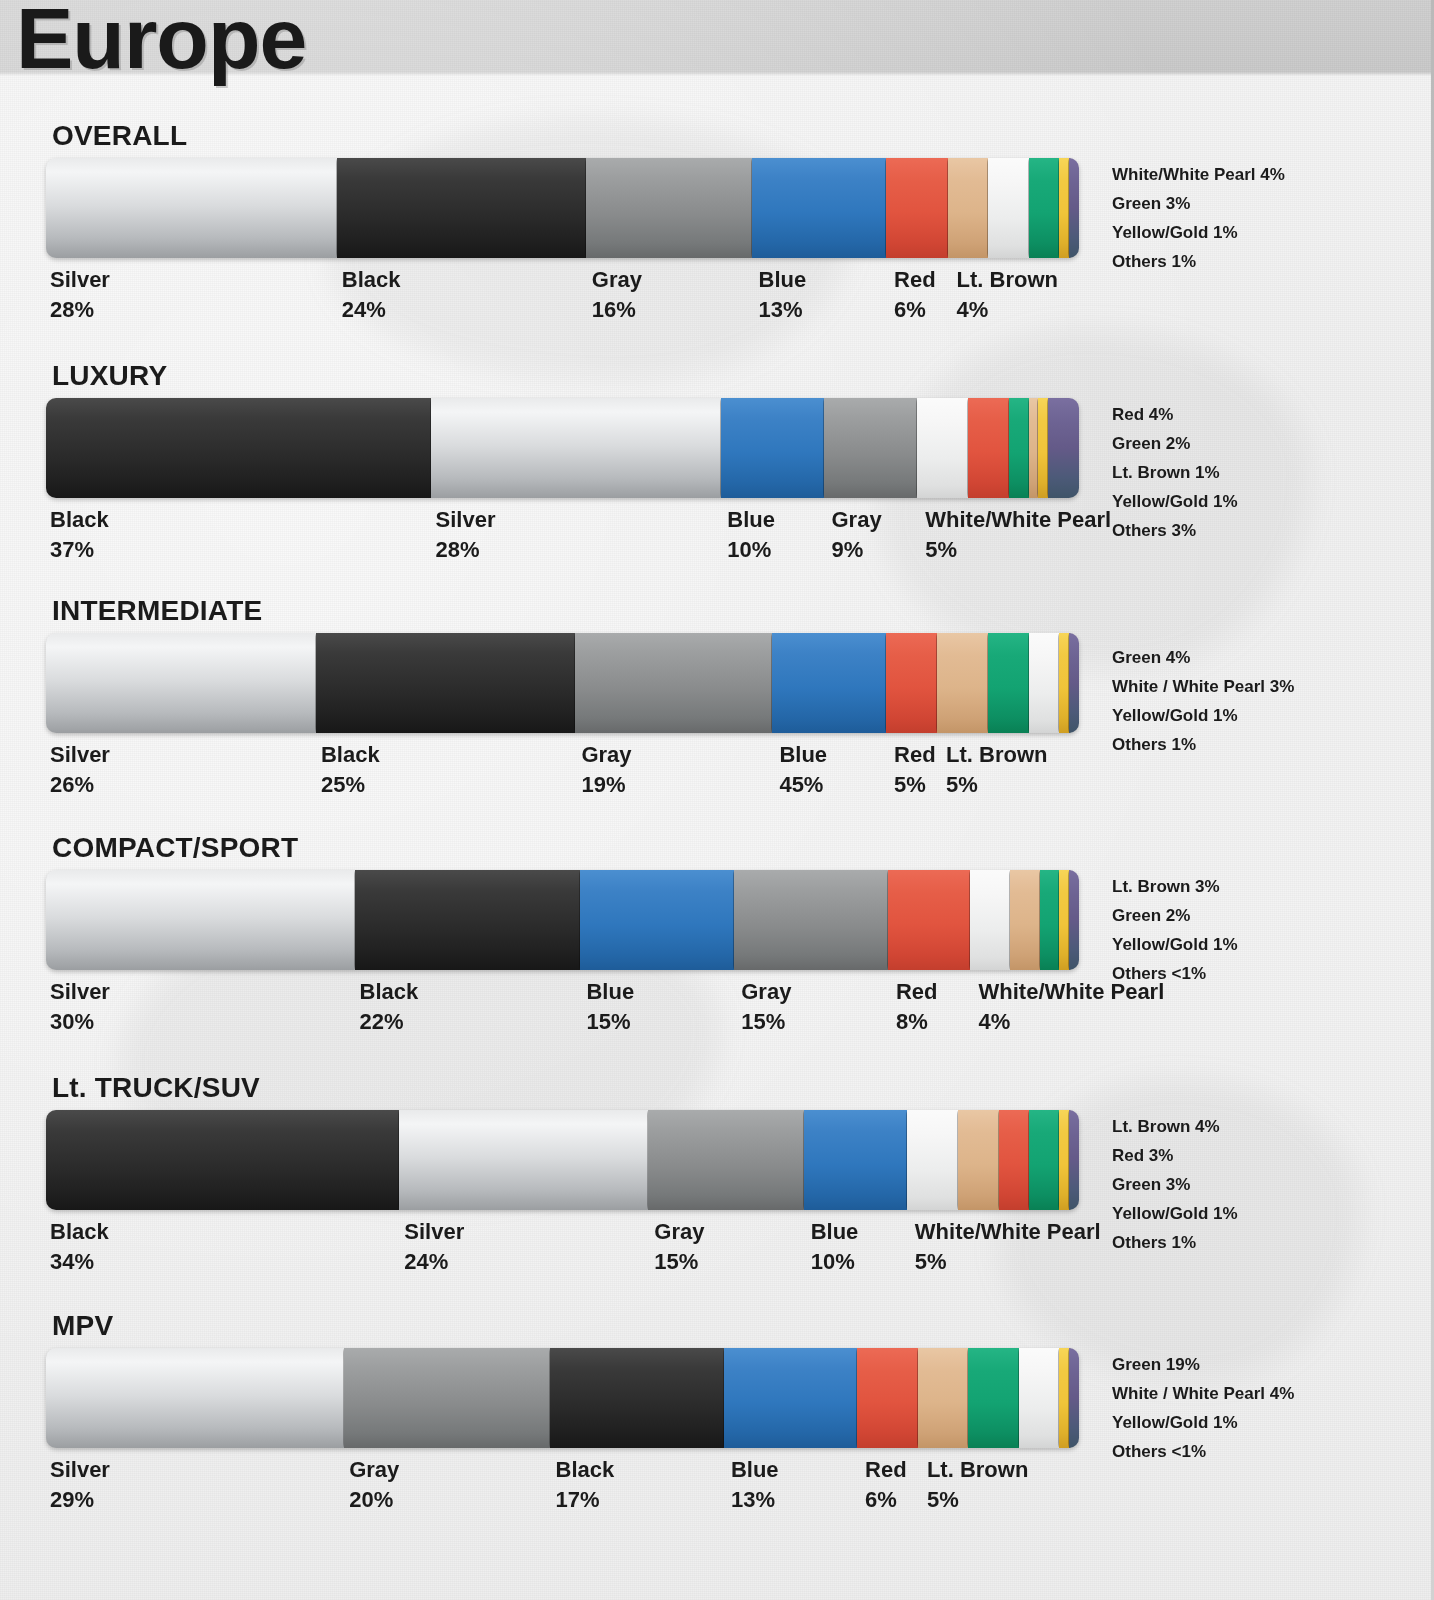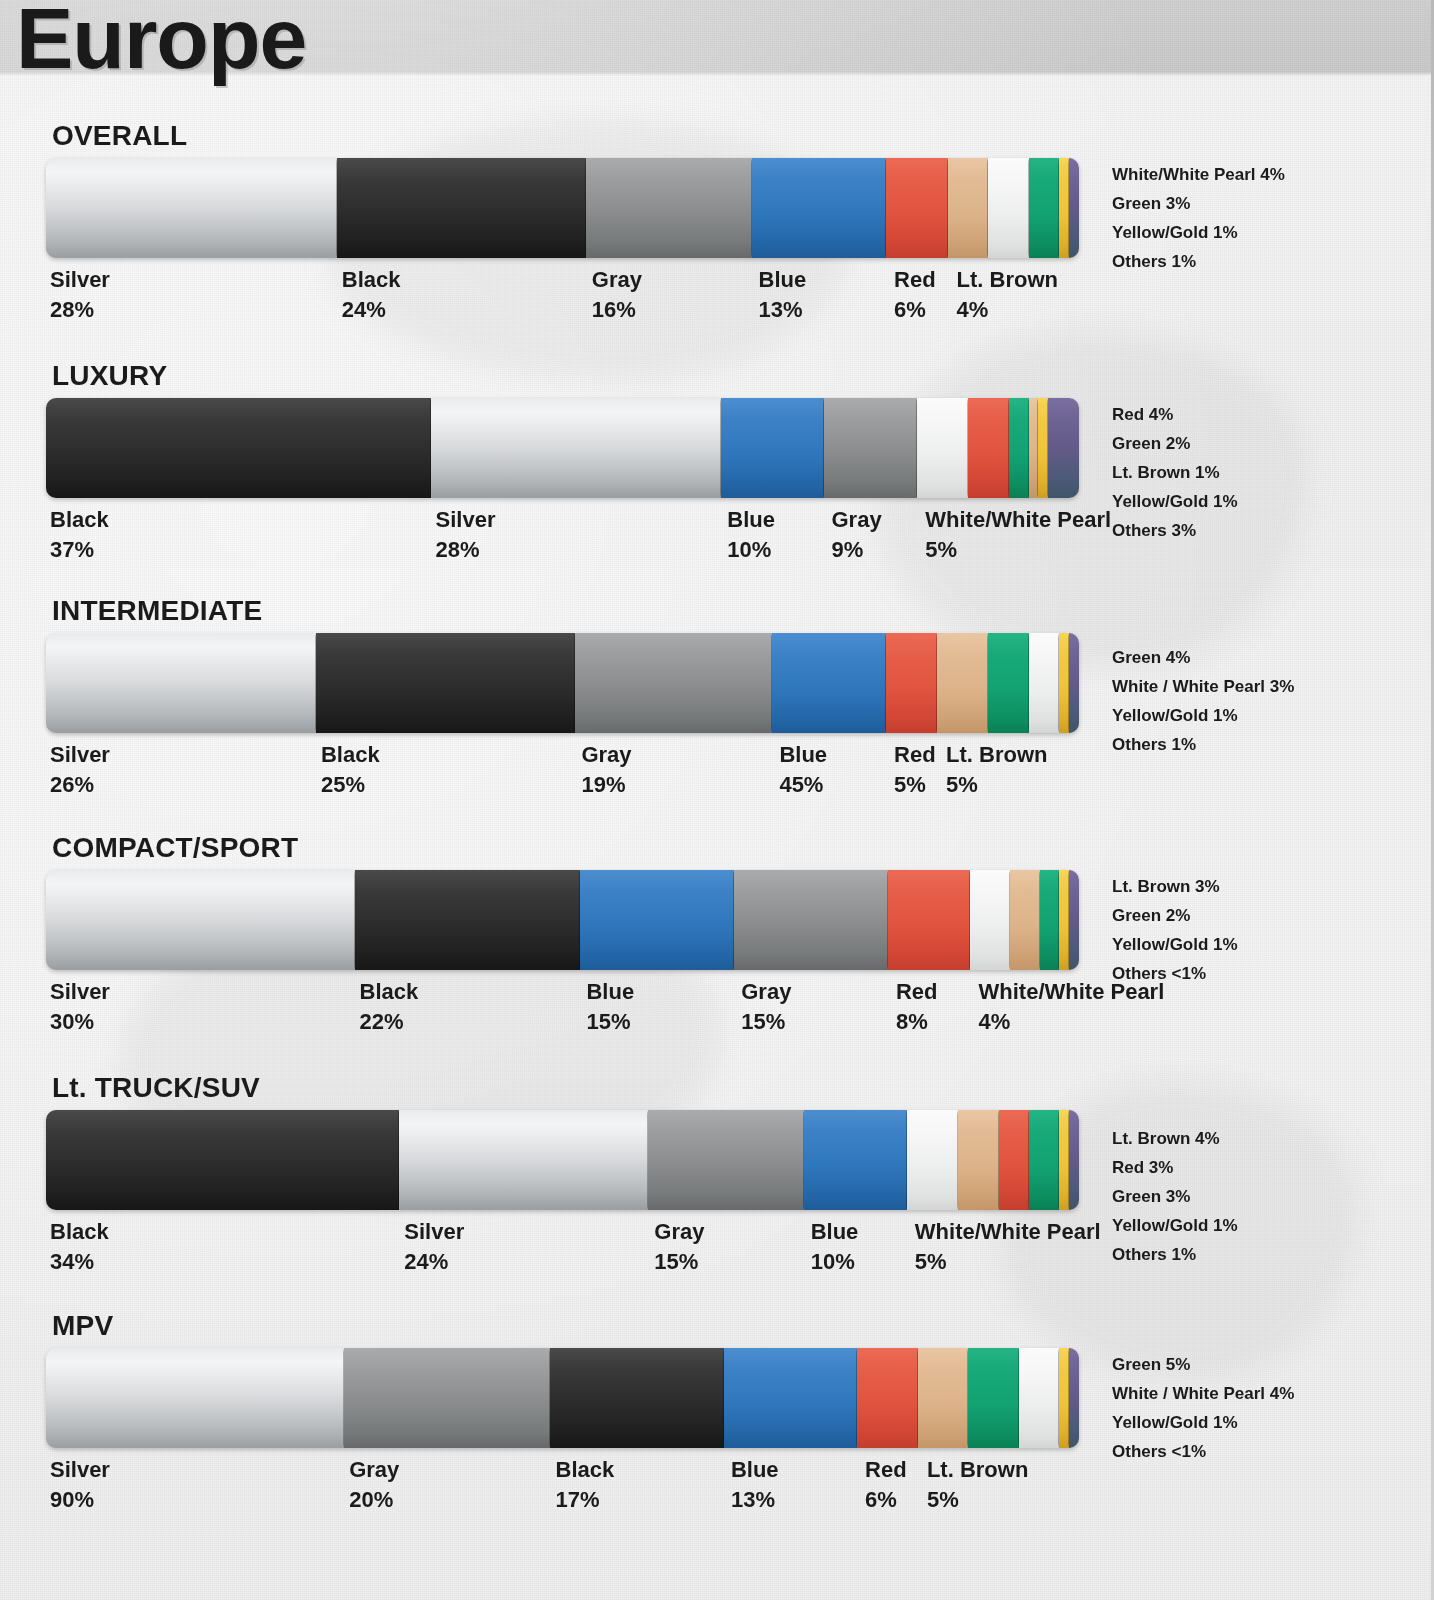--- a/index.html
+++ b/index.html
@@ -308,21 +308,21 @@
           </div>
           <div class="lab" style="left: 764.66px;">
             <div class="nm">Blue</div>
             <div class="pc">10%</div>
           </div>
           <div class="lab" style="left: 868.86px;">
             <div class="nm">White/White Pearl</div>
             <div class="pc">5%</div>
           </div>
         </div>
-        <div class="legend" style="top: 52px;">
+        <div class="legend" style="top: 40px;">
           <div class="ln">Lt. Brown 4%</div>
           <div class="ln">Red 3%</div>
           <div class="ln">Green 3%</div>
           <div class="ln">Yellow/Gold 1%</div>
           <div class="ln">Others 1%</div>
         </div>
       </div>
       <div class="section" style="top: 1310px;">
         <div class="sec-title">MPV</div>
         <div class="barwrap">
@@ -335,21 +335,21 @@
             <div class="seg" title="Lt. Brown 5%" style="width: 51.5842px; background: linear-gradient(rgb(233, 199, 164) 0%, rgb(226, 187, 148) 22%, rgb(221, 180, 138) 55%, rgb(207, 162, 118) 85%, rgb(195, 149, 103) 100%);"></div>
             <div class="seg" title="Green 5%" style="width: 51.5842px; background: linear-gradient(rgb(37, 181, 133) 0%, rgb(24, 169, 120) 22%, rgb(19, 163, 114) 55%, rgb(13, 143, 98) 85%, rgb(9, 128, 84) 100%);"></div>
             <div class="seg" title="White / White Pearl 4%" style="width: 41.2673px; background: linear-gradient(rgb(251, 251, 251) 0%, rgb(246, 246, 246) 25%, rgb(236, 237, 237) 60%, rgb(223, 224, 224) 88%, rgb(211, 212, 212) 100%);"></div>
             <div class="seg" title="Yellow/Gold 1%" style="width: 10.3168px; background: linear-gradient(rgb(247, 213, 87) 0%, rgb(242, 201, 66) 22%, rgb(240, 196, 58) 55%, rgb(223, 176, 43) 85%, rgb(207, 158, 34) 100%);"></div>
             <div class="seg last" title="Others 1%" style="width: 10.3168px; background: linear-gradient(rgb(122, 111, 160) 0%, rgb(110, 100, 148) 22%, rgb(100, 90, 136) 50%, rgb(76, 90, 120) 80%, rgb(63, 84, 104) 100%);"></div>
           </div>
         </div>
         <div class="labels">
           <div class="lab" style="left: 4px;">
             <div class="nm">Silver</div>
-            <div class="pc">90%</div>
+            <div class="pc">29%</div>
           </div>
           <div class="lab" style="left: 303.188px;">
             <div class="nm">Gray</div>
             <div class="pc">20%</div>
           </div>
           <div class="lab" style="left: 509.525px;">
             <div class="nm">Black</div>
             <div class="pc">17%</div>
           </div>
           <div class="lab" style="left: 684.911px;">
@@ -359,21 +359,21 @@
           <div class="lab" style="left: 819.03px;">
             <div class="nm">Red</div>
             <div class="pc">6%</div>
           </div>
           <div class="lab" style="left: 880.931px;">
             <div class="nm">Lt. Brown</div>
             <div class="pc">5%</div>
           </div>
         </div>
         <div class="legend" style="top: 40px;">
-          <div class="ln">Green 5%</div>
+          <div class="ln">Green 19%</div>
           <div class="ln">White / White Pearl 4%</div>
           <div class="ln">Yellow/Gold 1%</div>
           <div class="ln">Others &lt;1%</div>
         </div>
       </div>
     </div>
 
 </div>
 
 </body></html>

